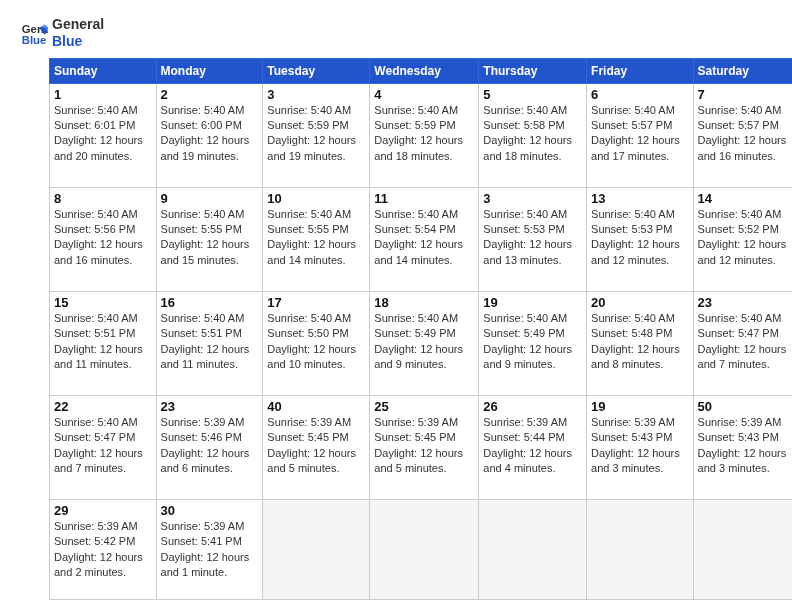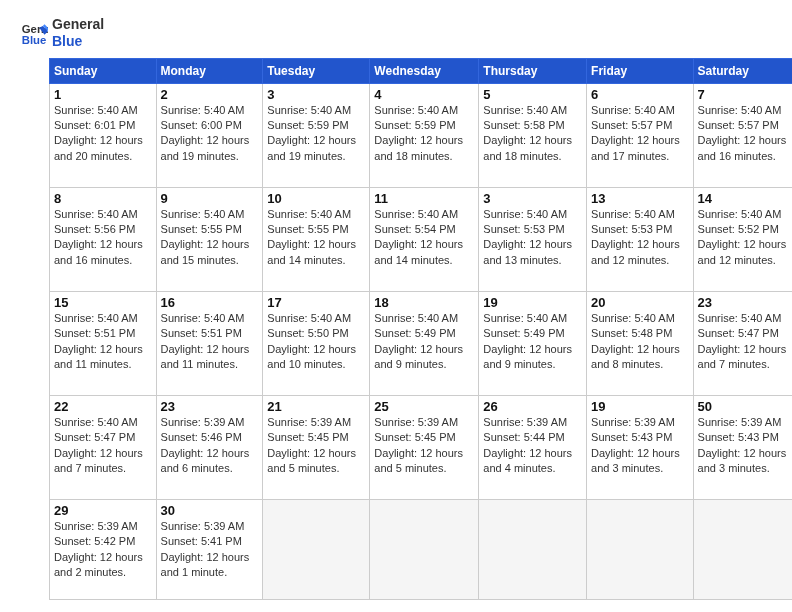--- a/index.html
+++ b/index.html
@@ -291,21 +291,21 @@
 and 7 minutes.</div>
           </td>
           <td>
             <span class="day-num">23</span>
             <div class="day-info" style="white-space: pre-line;">Sunrise: 5:39 AM
 Sunset: 5:46 PM
 Daylight: 12 hours
 and 6 minutes.</div>
           </td>
           <td>
-            <span class="day-num">21</span>
+            <span class="day-num">40</span>
             <div class="day-info" style="white-space: pre-line;">Sunrise: 5:39 AM
 Sunset: 5:45 PM
 Daylight: 12 hours
 and 5 minutes.</div>
           </td>
           <td>
             <span class="day-num">25</span>
             <div class="day-info" style="white-space: pre-line;">Sunrise: 5:39 AM
 Sunset: 5:45 PM
 Daylight: 12 hours

